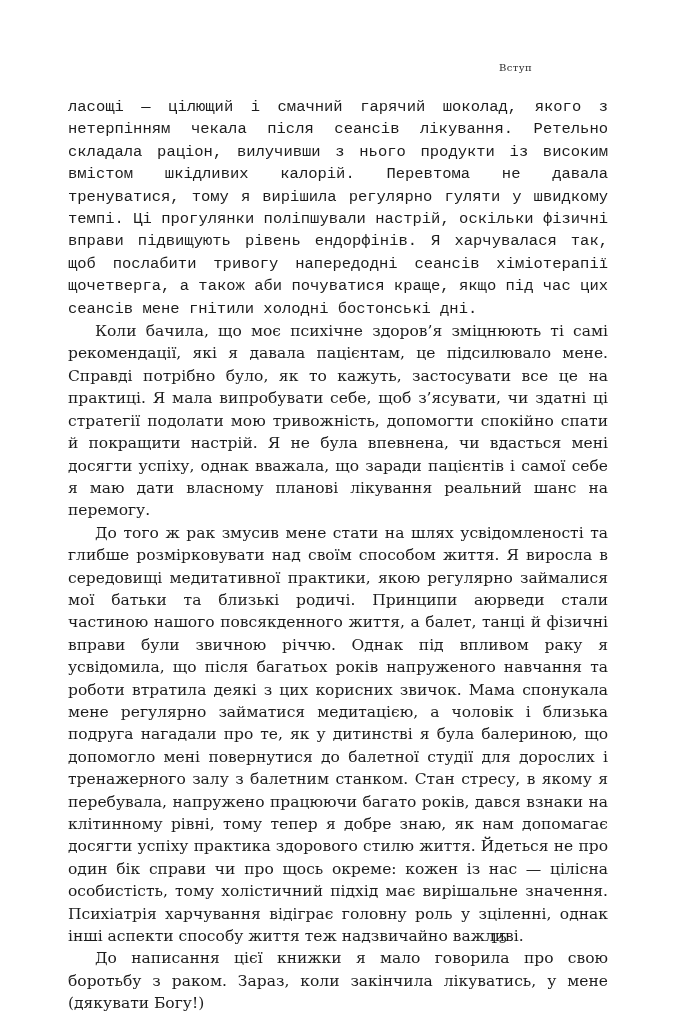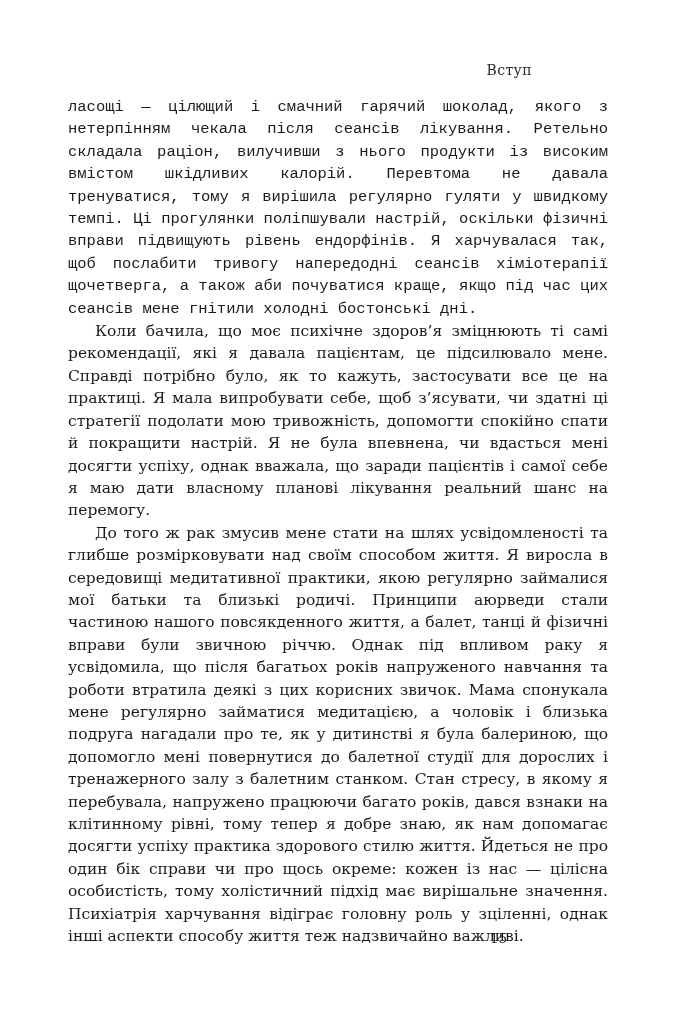--- a/index.html
+++ b/index.html
@@ -16,21 +16,21 @@
     overflow: hidden;
     font-family: "DejaVu Serif", "Liberation Serif", serif;
     color: #1c1c1c;
   }
   .running-header {
     position: absolute;
     top: 62px;
     left: 420px;
     width: 112px;
     text-align: right;
-    font-size: 14px;
+    font-size: 10px;
     letter-spacing: 0.4px;
     color: #2a2a2a;
   }
   .page-body {
     position: absolute;
     top: 96px;
     left: 68px;
     width: 540px;
     font-size: 15.5px;
     line-height: 22.4px;
@@ -60,16 +60,17 @@
 </head>
 <body>
 
 <div class="page">
   <div class="running-header">Вступ</div>
 
   <div class="page-body">
     <p class="continued">ласощі — цілющий і смачний гарячий шоколад, якого з нетерпінням чекала після сеансів лікування. Ретельно складала раціон, вилучивши з нього продукти із високим вмістом шкідливих калорій. Перевтома не давала тренуватися, тому я вирішила регулярно гуляти у швидкому темпі. Ці прогулянки поліпшували настрій, оскільки фізичні вправи підвищують рівень ендорфінів. Я харчувалася так, щоб послабити тривогу напередодні сеансів хіміотерапії щочетверга, а також аби почуватися краще, якщо під час цих сеансів мене гнітили холодні бостонські дні.</p>
     <p>Коли бачила, що моє психічне здоров’я зміцнюють ті самі рекомендації, які я давала пацієнтам, це підсилювало мене. Справді потрібно було, як то кажуть, застосувати все це на практиці. Я мала випробувати себе, щоб з’ясувати, чи здатні ці стратегії подолати мою тривожність, допомогти спокійно спати й покращити настрій. Я не була впевнена, чи вдасться мені досягти успіху, однак вважала, що заради пацієнтів і самої себе я маю дати власному планові лікування реальний шанс на перемогу.</p>
     <p>До того ж рак змусив мене стати на шлях усвідомленості та глибше розмірковувати над своїм способом життя. Я виросла в середовищі медитативної практики, якою регулярно займалися мої батьки та близькі родичі. Принципи аюрведи стали частиною нашого повсякденного життя, а балет, танці й фізичні вправи були звичною річчю. Однак під впливом раку я усвідомила, що після багатьох років напруженого навчання та роботи втратила деякі з цих корисних звичок. Мама спонукала мене регулярно займатися медитацією, а чоловік і близька подруга нагадали про те, як у дитинстві я була балериною, що допомогло мені повернутися до балетної студії для дорослих і тренажерного залу з балетним станком. Стан стресу, в якому я перебувала, напружено працюючи багато років, дався взнаки на клітинному рівні, тому тепер я добре знаю, як нам допомагає досягти успіху практика здорового стилю життя. Йдеться не про один бік справи чи про щось окреме: кожен із нас — цілісна особистість, тому холістичний підхід має вирішальне значення. Психіатрія харчування відіграє головну роль у зціленні, однак інші аспекти способу життя теж надзвичайно важливі.</p>
+    <p>До написання цієї книжки я мало говорила про свою боротьбу з раком. Зараз, коли закінчила лікуватись, у мене (дякувати Богу!)</p>
   </div>
 
   <div class="page-number">15</div>
 </div>
 
 </body></html>

